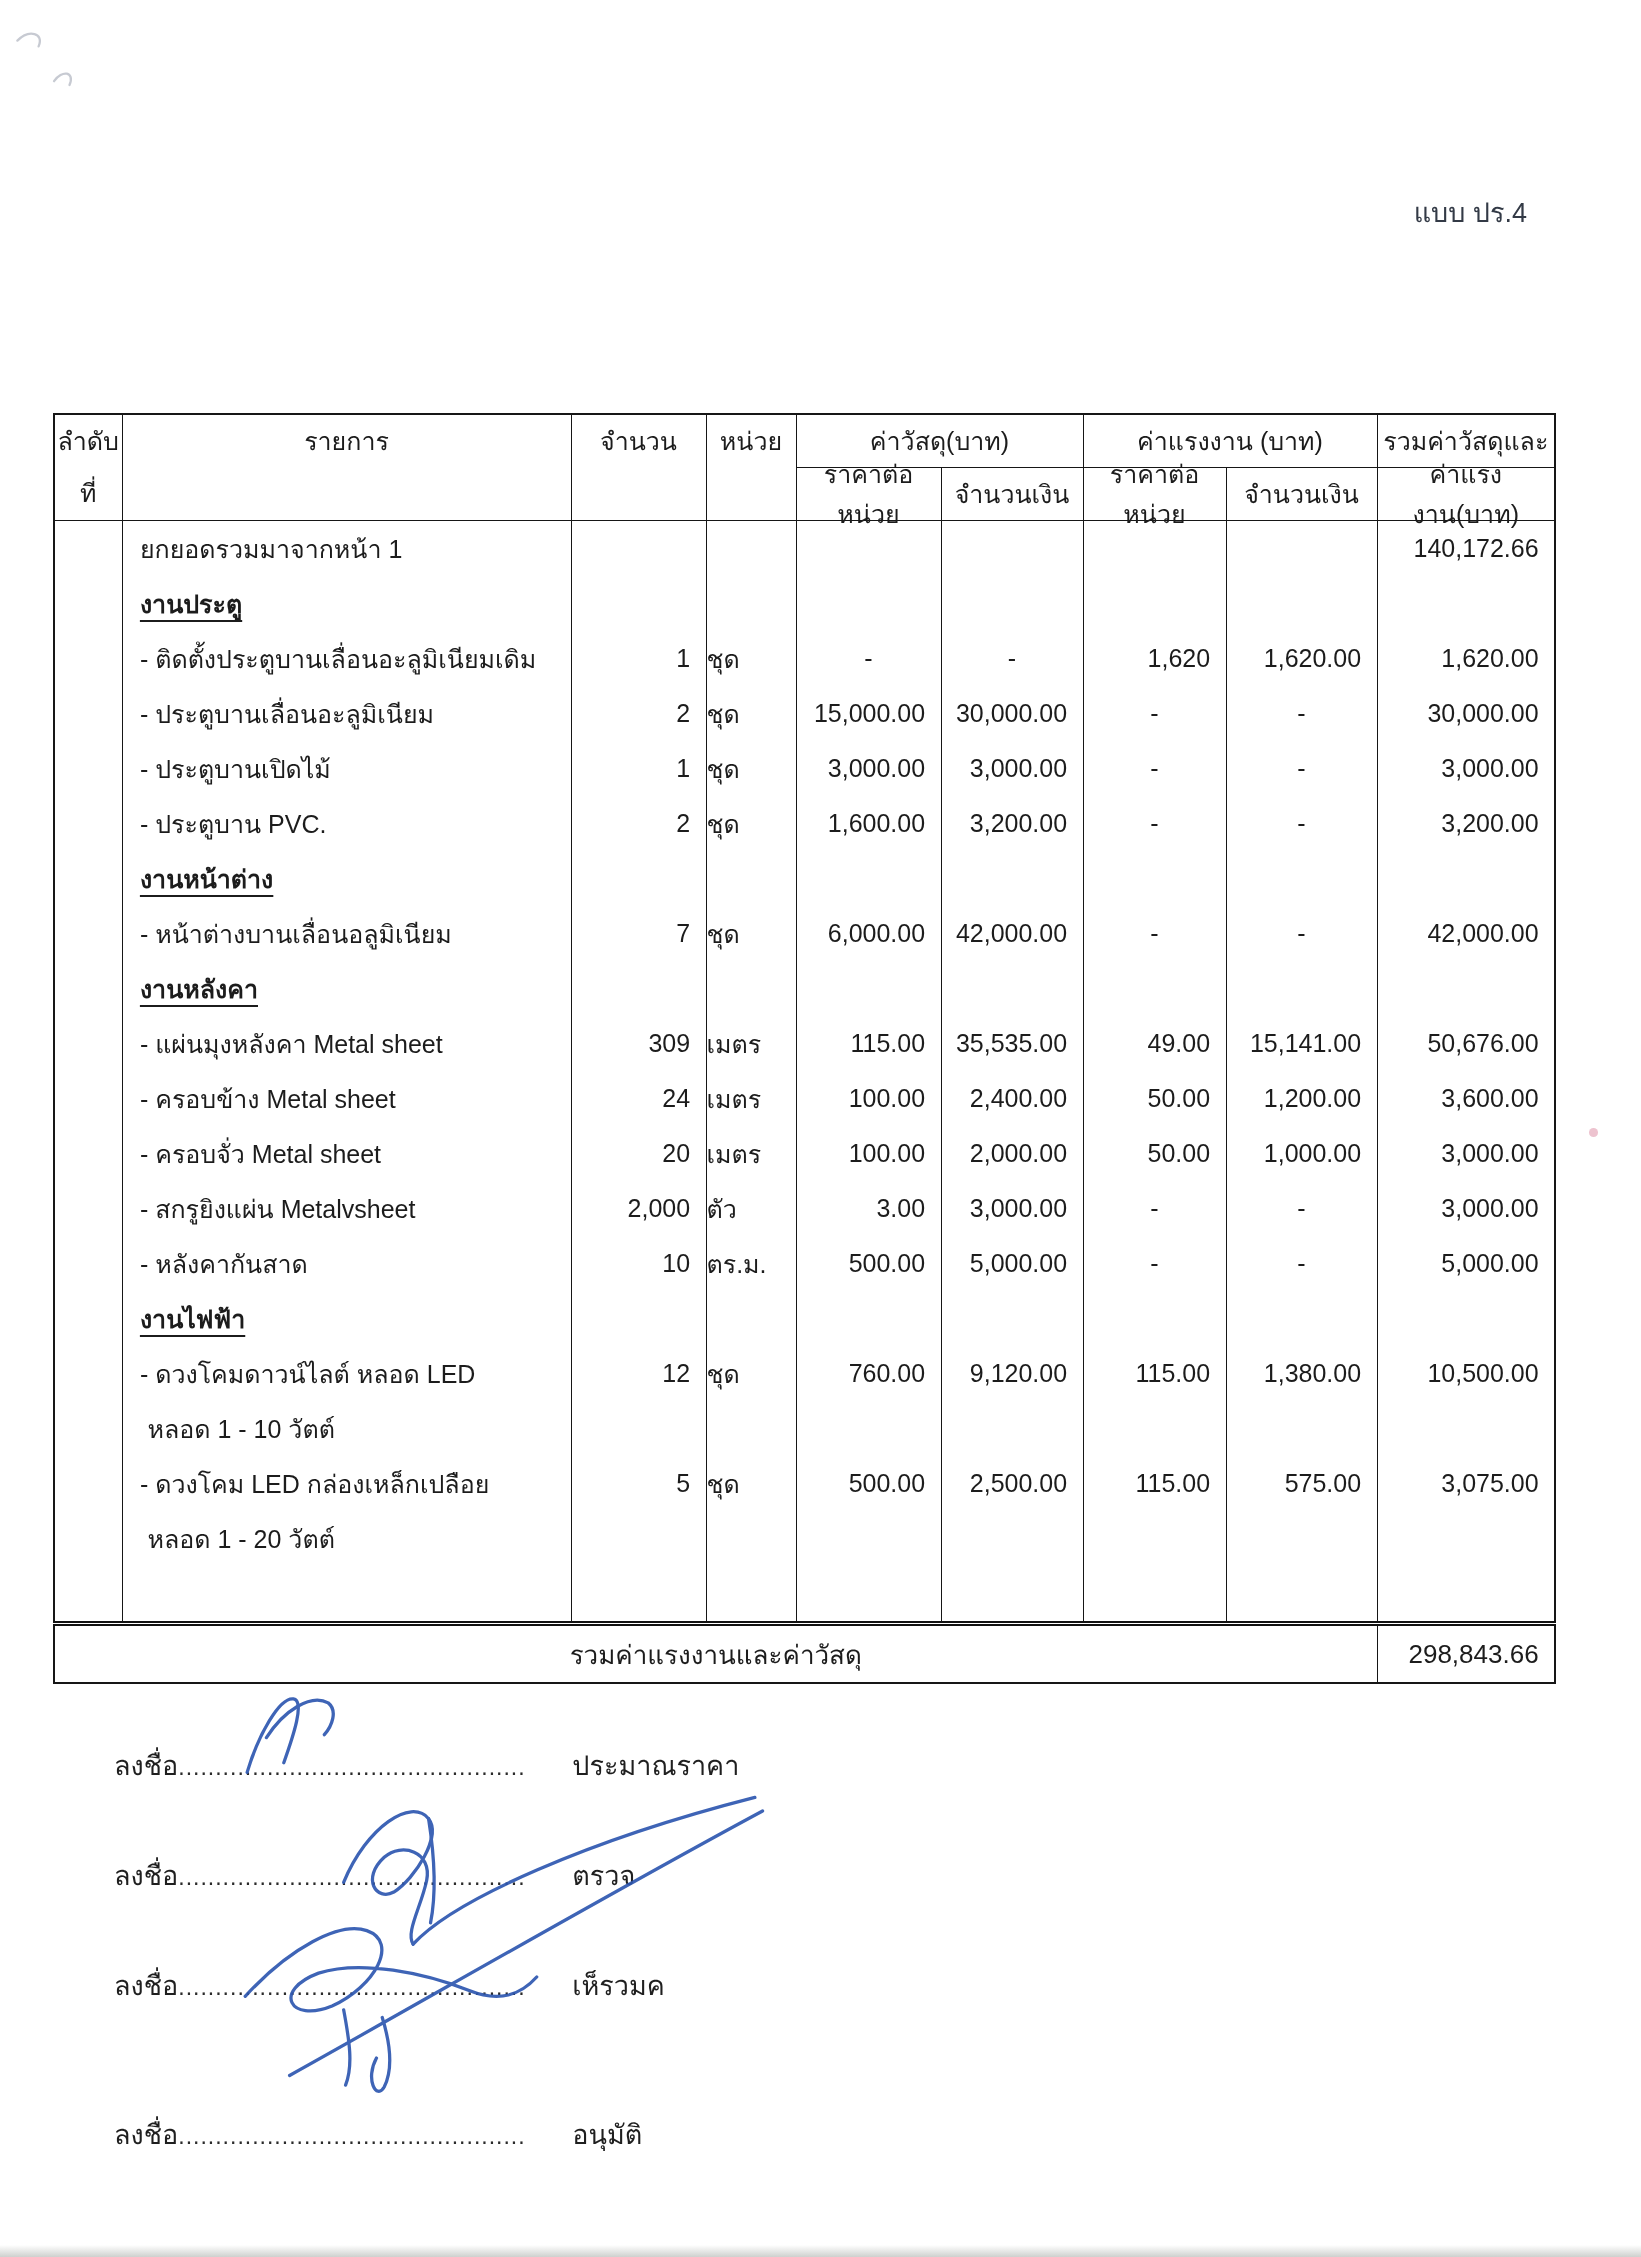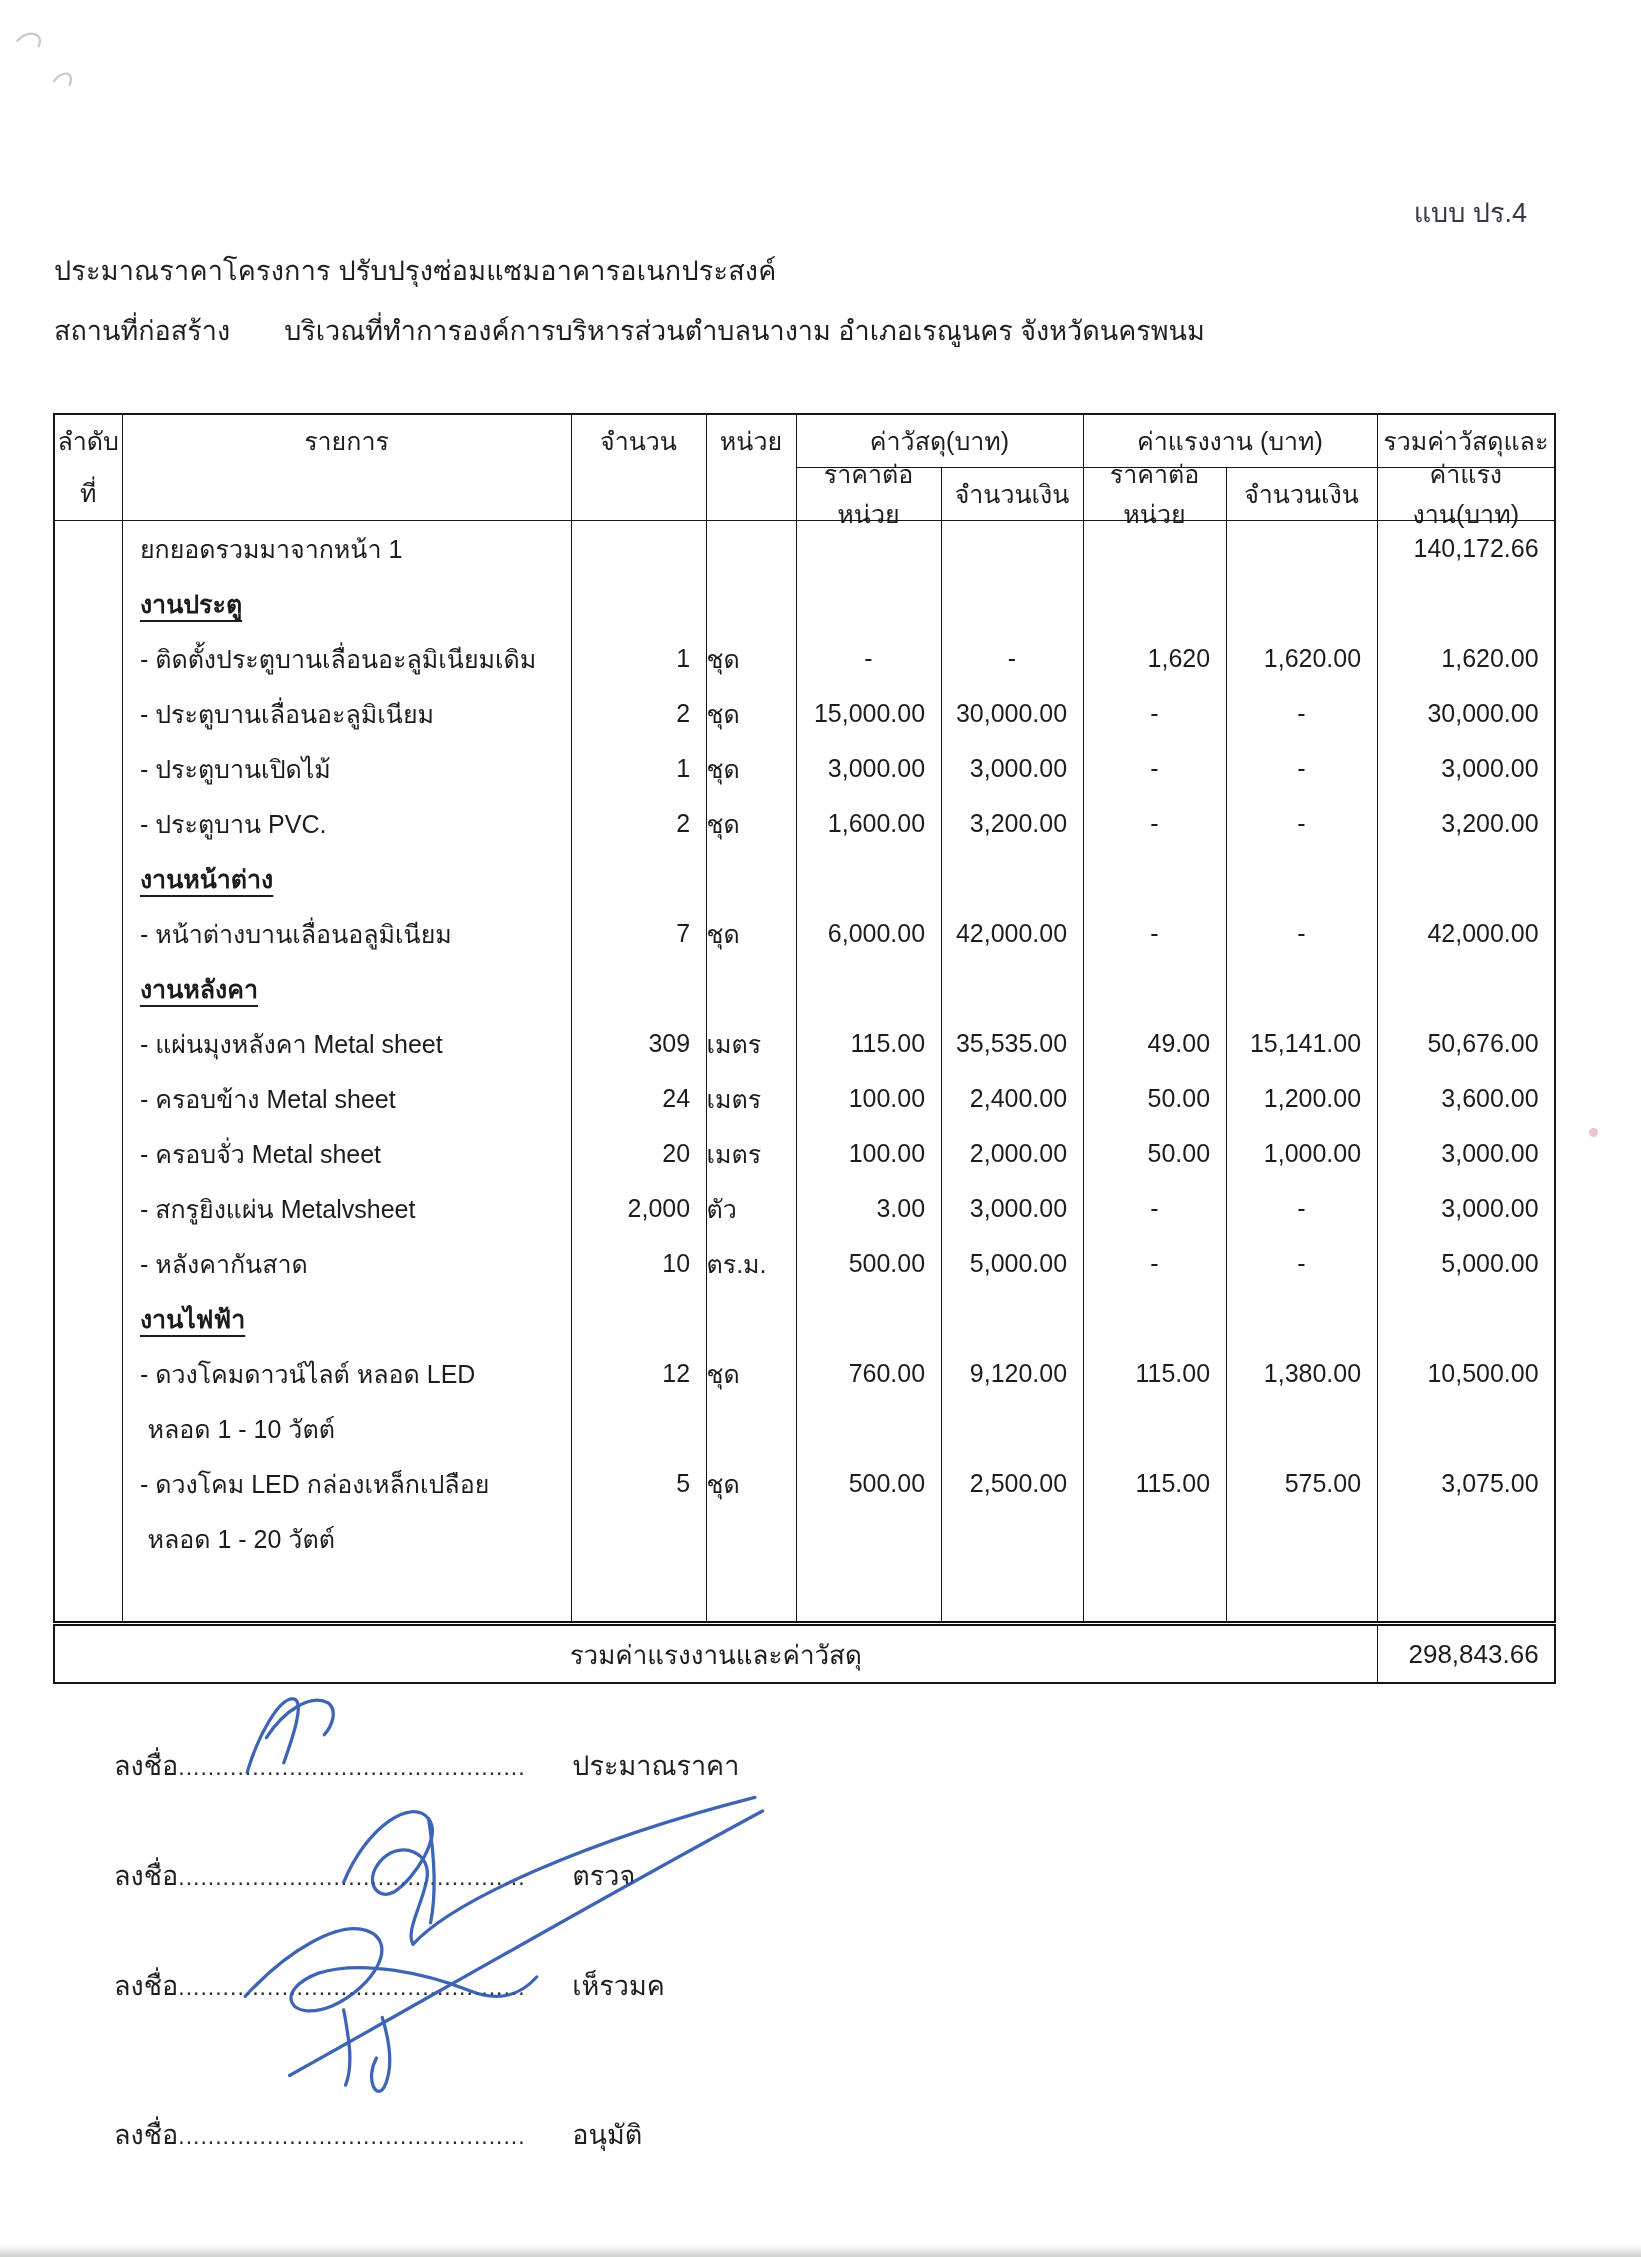--- a/index.html
+++ b/index.html
@@ -98,26 +98,21 @@
     pointer-events:none;
   }
 </style>
 </head>
 <body>
 
 <div class="page">
 
   <div class="form-code">แบบ ปร.4</div>
 
-  <div class="doc-title">ประมาณราคาโครงการ ปรับปรุงซ่อมแซมอาคารอเนกประสงค์</div>
-
-  <div class="site-line">
-    <span>สถานที่ก่อสร้าง</span>
-    <span class="site-value">บริเวณที่ทำการองค์การบริหารส่วนตำบลนางาม อำเภอเรณูนคร จังหวัดนครพนม</span>
-  </div>
+
 
   <table class="estimate">
     <colgroup>
       <col style="width:68px">
         <col style="width:449px">
         <col style="width:135px">
         <col style="width:90px">
       <col style="width:145px">
         <col style="width:142px">
         <col style="width:143px">

